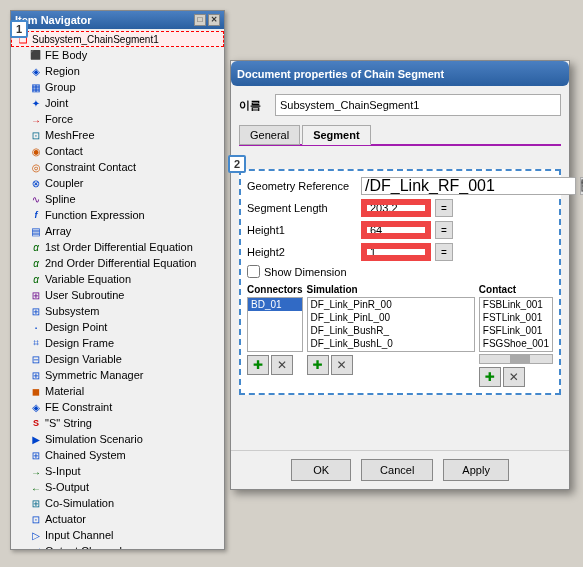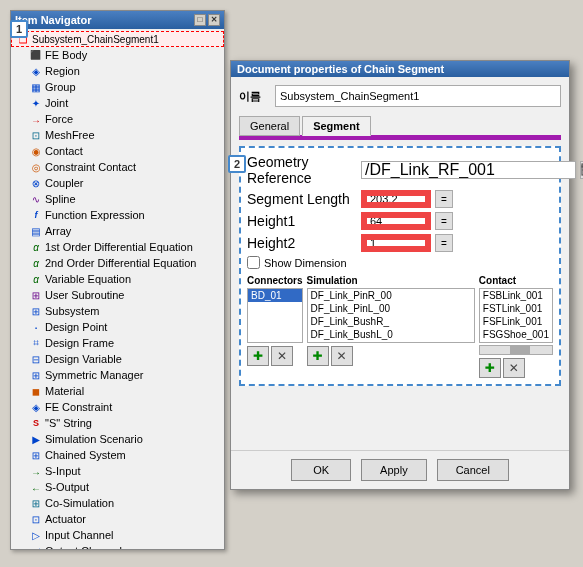--- a/index.html
+++ b/index.html
@@ -99,23 +99,24 @@
       border: 1px solid #888;
       box-shadow: 4px 4px 8px rgba(0,0,0,0.4);
     }
 
     .dialog-titlebar {
       background: linear-gradient(to bottom, #4a7fc1, #2a5fa0);
       color: white;
       padding: 3px 6px;
       font-size: 11px;
       font-weight: bold;
-      height: 16px;
-      display: flex;
-      align-items: center;
+      height: 25px;
+      display: flex;
+      align-items: center;
+      border-radius: 6px;
     }
 
     .dialog-content {
       padding: 8px;
     }
 
     .name-row {
       display: flex;
       align-items: center;
       margin-bottom: 8px;
@@ -132,22 +133,22 @@
       flex: 1;
       background: white;
       border: 1px solid #aaa;
       padding: 2px 4px;
       font-size: 11px;
       height: 22px;
     }
 
     .tabs {
       display: flex;
-      border-bottom: 5px solid #a21caf;
-      margin-bottom: 6px;
+      border-bottom: 2px solid #a21caf;
+      margin-bottom: 23px;
     }
 
     .tab {
       padding: 3px 10px;
       border: 1px solid #aaa;
       background: #e0e0e0;
       cursor: pointer;
       font-size: 11px;
       margin-right: 2px;
       position: relative;
@@ -168,21 +169,21 @@
 
     .field-row {
       display: flex;
       align-items: center;
       margin-bottom: 4px;
       gap: 4px;
     }
 
     .field-label {
       min-width: 110px;
-      font-size: 14px;
+      font-size: 11px;
     }
 
     .field-input {
       width: 70px;
       border: 6px solid #ef4444;
       padding: 1px 3px;
       font-size: 11px;
       height: 18px;
       background: white;
     }
@@ -594,16 +595,16 @@
             <div class="action-btn">✕</div>
           </div>
         </div>
 
       </div>
     </div>
   </div>
 
   <div class="dialog-footer">
     <button class="footer-btn">OK</button>
+    <button class="footer-btn">Cancel</button>
     <button class="footer-btn">Apply</button>
-    <button class="footer-btn">Cancel</button>
   </div>
 </div>
 
 </body></html>

